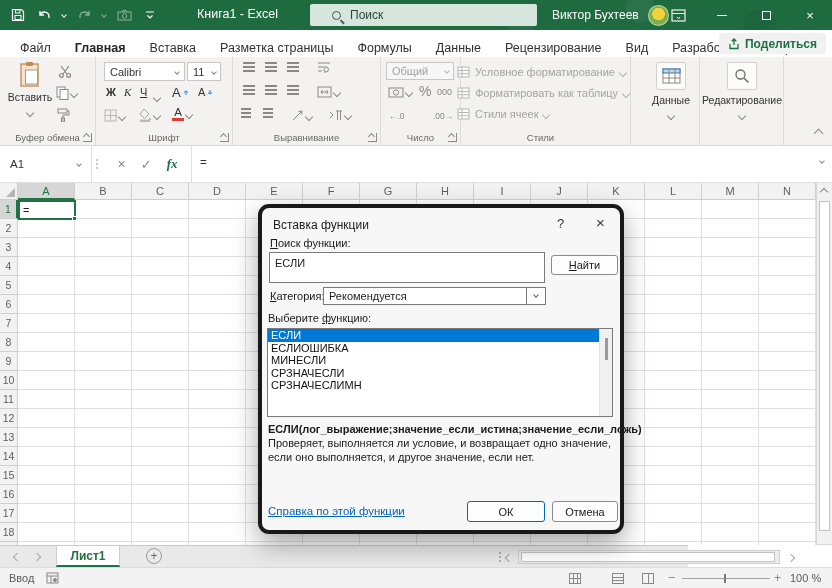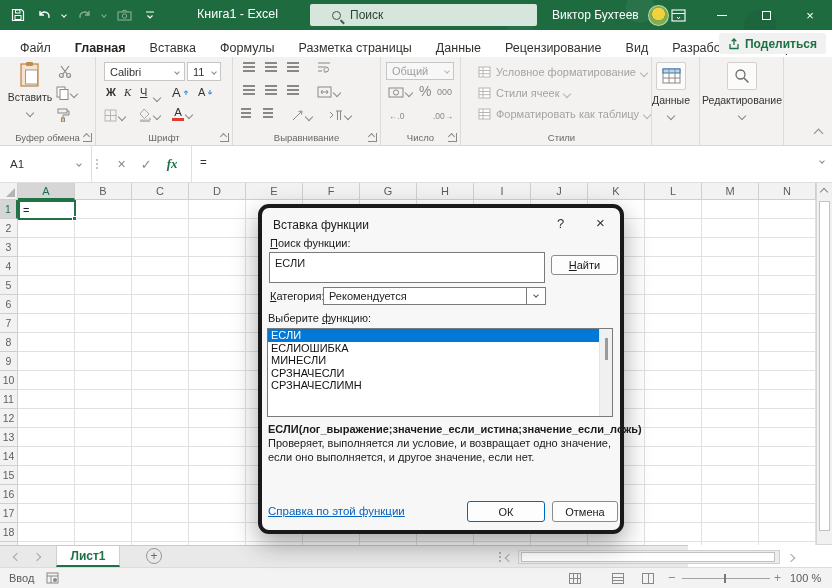--- a/index.html
+++ b/index.html
@@ -189,25 +189,25 @@
 
     <div class="tab sel">
       <span class="tlbl">Главная</span>
     </div>
 
     <div class="tab">
       <span class="tlbl">Вставка</span>
     </div>
 
     <div class="tab">
+      <span class="tlbl">Разметка страницы</span>
+    </div>
+
+    <div class="tab">
       <span class="tlbl">Формулы</span>
-    </div>
-
-    <div class="tab">
-      <span class="tlbl">Разметка страницы</span>
     </div>
 
     <div class="tab">
       <span class="tlbl">Данные</span>
     </div>
 
     <div class="tab">
       <span class="tlbl">Рецензирование</span>
     </div>
 
@@ -400,47 +400,47 @@
     <span class="btnglyph" style="left:8px;top:54px;font-size:8.5px;color:#8a8886">
         <span>←.0</span>
       </span>
     <span class="btnglyph" style="left:52px;top:54px;font-size:8.5px;color:#8a8886">
         <span>.00→</span>
       </span>
     <div class="glabel">Число</div>
     <span class="launcher"></span>
   </div>
 
-  <div class="group" style="left:472px;width:180px">
+  <div class="group" style="left:451px;width:180px">
     <div style="position:absolute;left:6px;top:4px">
 
         <div class="stylerow">
           <svg width="13" height="12" viewBox="0 0 13 12">
             <rect x="1" y="1" width="11" height="10" fill="#fff" stroke="#b8b6b4"></rect>
             <path d="M1 4.5h11M5 1v10M1 7.7h11" stroke="#b8b6b4"></path>
           </svg>
           <span>Условное форматирование</span>
           <span class="cv" style="opacity:.6"></span>
         </div>
 
         <div class="stylerow">
           <svg width="13" height="12" viewBox="0 0 13 12">
             <rect x="1" y="1" width="11" height="10" fill="#fff" stroke="#b8b6b4"></rect>
             <path d="M1 4.5h11M5 1v10M1 7.7h11" stroke="#b8b6b4"></path>
           </svg>
-          <span>Стили ячеек</span>
+          <span>Форматировать как таблицу</span>
           <span class="cv" style="opacity:.6"></span>
         </div>
 
         <div class="stylerow">
           <svg width="13" height="12" viewBox="0 0 13 12">
             <rect x="1" y="1" width="11" height="10" fill="#fff" stroke="#b8b6b4"></rect>
             <path d="M1 4.5h11M5 1v10M1 7.7h11" stroke="#b8b6b4"></path>
           </svg>
-          <span>Форматировать как таблицу</span>
+          <span>Стили ячеек</span>
           <span class="cv" style="opacity:.6"></span>
         </div>
       </div>
     <div class="glabel">Стили</div>
   </div>
 
   <div class="group" style="left:641px;width:59px">
     <div class="bigbtn" style="left:14px;top:5px;width:32px">
       <span class="iconbox">
           <svg width="19" height="18" viewBox="0 0 19 18">

